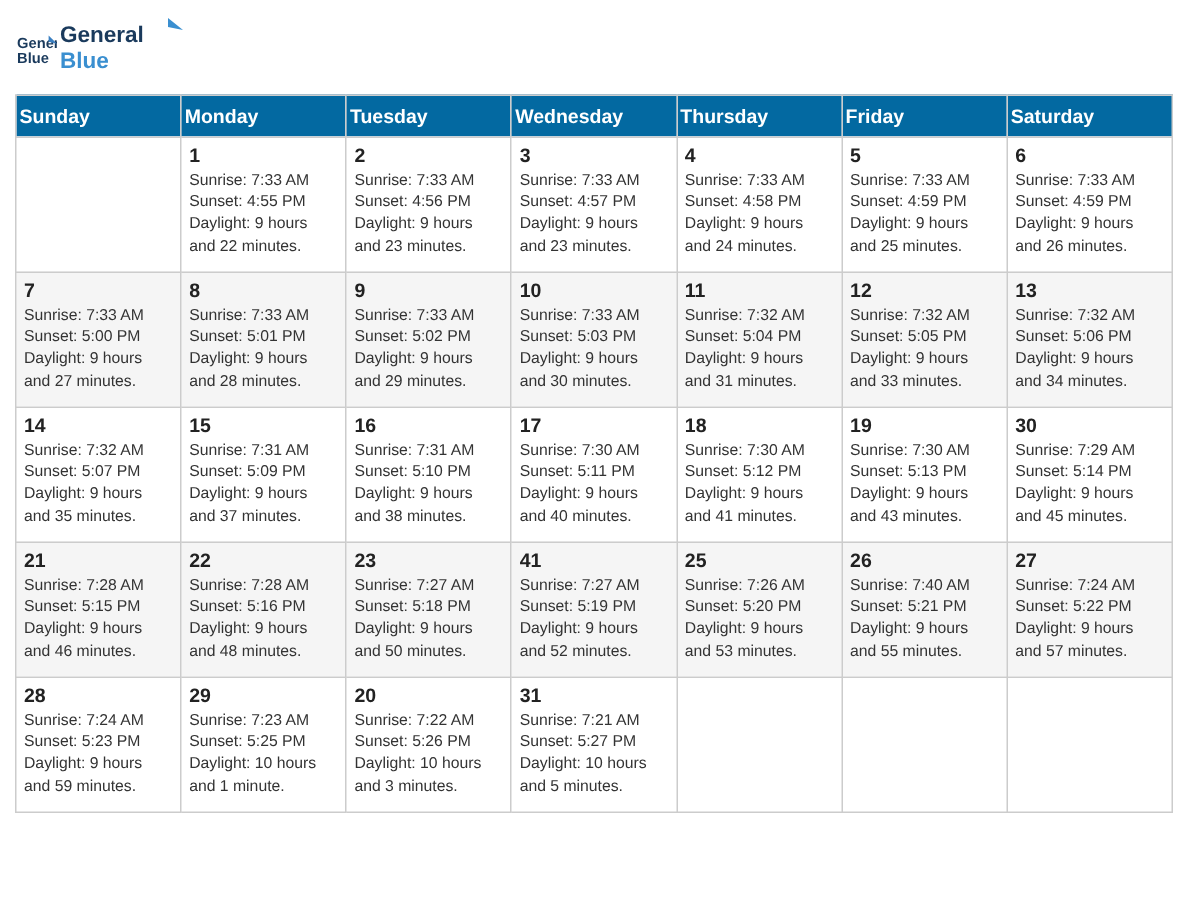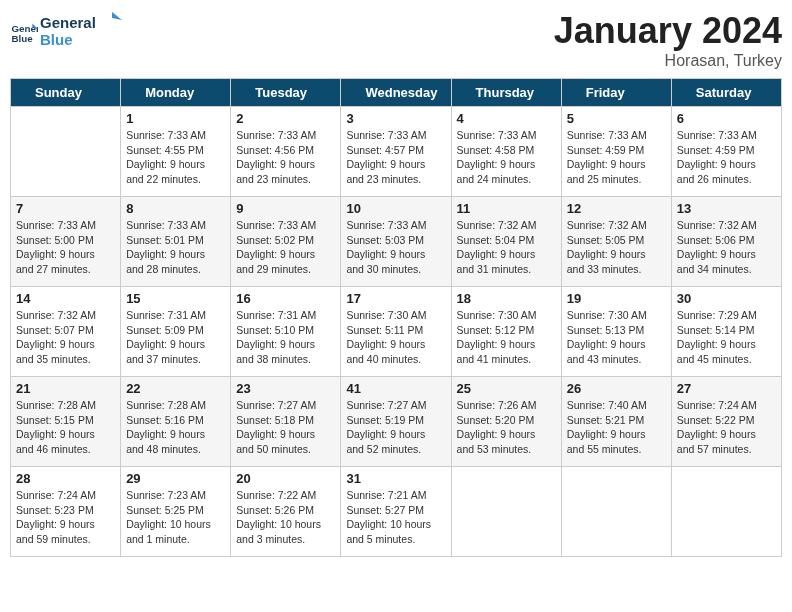--- a/index.html
+++ b/index.html
@@ -42,24 +42,24 @@
     .location {
       font-size: 16px;
       color: #555;
     }
     table {
       width: 100%;
       border-collapse: collapse;
       table-layout: fixed;
     }
     thead tr th {
-      background-color: #0c4a6e;
+      background-color: #0369a1;
       color: #fff;
       text-align: left;
-      padding: 6px 24px;
+      padding: 6px 2px;
       font-size: 13px;
       font-weight: bold;
       border: 1px solid #ccc;
     }
     tbody tr td {
       border: 1px solid #ccc;
       vertical-align: top;
       padding: 4px 5px;
       font-size: 11px;
       height: 90px;
@@ -97,24 +97,20 @@
     <div>
       <div class="logo-text">
         <svg width="90" height="40" viewBox="0 0 90 40">
           <text x="0" y="18" font-size="15" font-weight="bold" fill="#1a3a5c" font-family="Arial">General</text>
           <polygon points="72,2 82,10 72,8" fill="#3a8fd0"></polygon>
           <text x="0" y="35" font-size="15" font-weight="bold" fill="#3a8fd0" font-family="Arial">Blue</text>
         </svg>
       </div>
     </div>
   </div>
-  <div class="title-block">
-    <div class="month-title">January 2024</div>
-    <div class="location">Horasan, Turkey</div>
-  </div>
 </div>
 
 <table>
   <thead>
     <tr id="header-row">
         <th>Sunday</th>
         <th>Monday</th>
         <th>Tuesday</th>
         <th>Wednesday</th>
         <th>Thursday</th>

